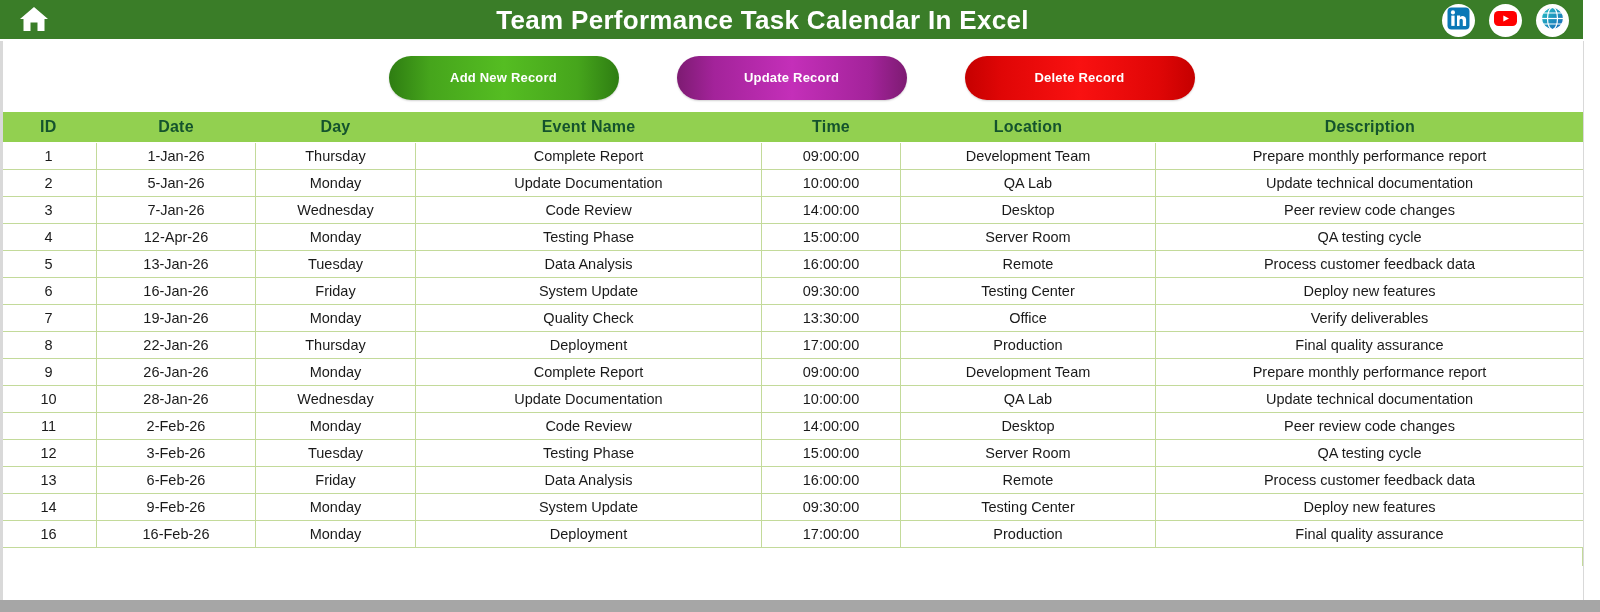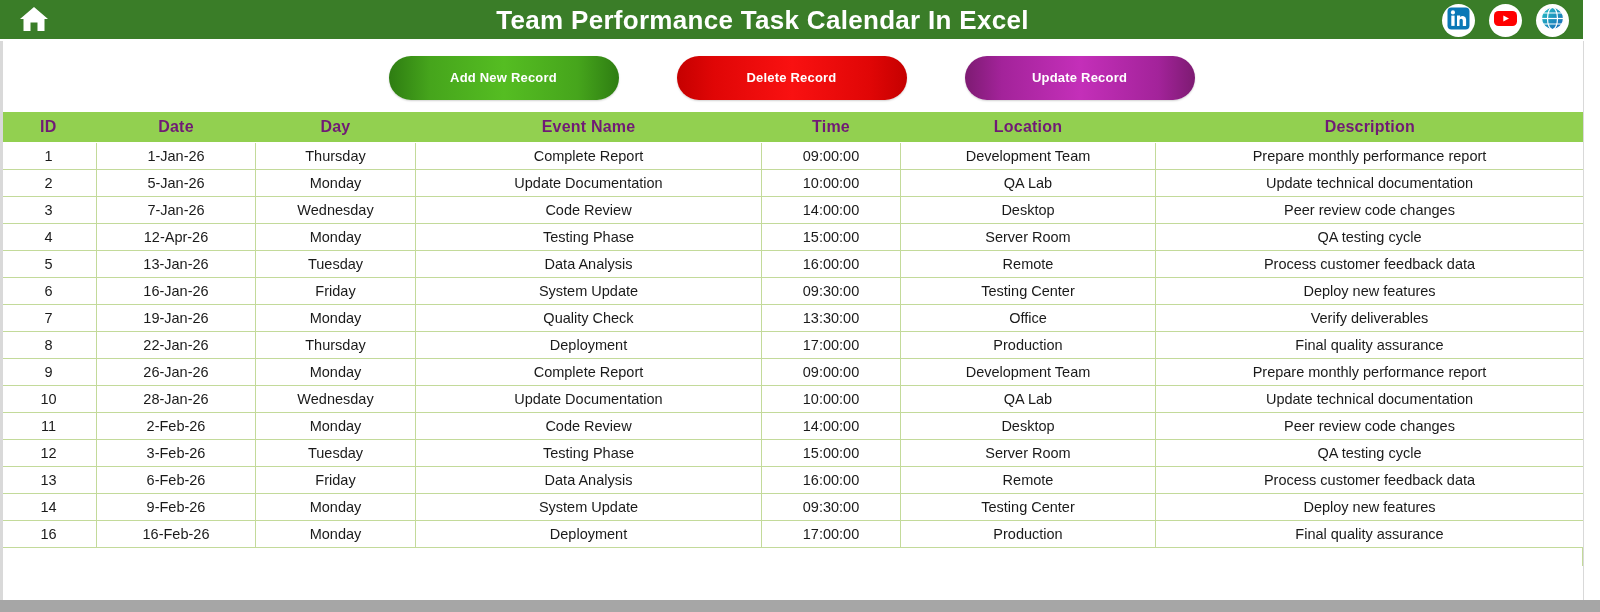--- a/index.html
+++ b/index.html
@@ -148,21 +148,21 @@
   table.grid col.c-id    { width: 96px; }
   table.grid col.c-date  { width: 159px; }
   table.grid col.c-day   { width: 160px; }
   table.grid col.c-event { width: 346px; }
   table.grid col.c-time  { width: 139px; }
   table.grid col.c-loc   { width: 255px; }
   table.grid col.c-desc  { width: 428px; }
 
   table.grid thead th {
     background: #92d050;
-    color: #701a75;
+    color: #14532d;
     font-size: 16px;
     font-weight: bold;
     height: 30px;
     text-align: center;
     border-right: 1px solid #92d050;
     border-bottom: 1px solid #ffffff;
     padding: 0 2px;
     box-sizing: border-box;
     letter-spacing: 0.2px;
   }
@@ -280,22 +280,22 @@
           </svg>
         </span>
       </div>
 
     </div>
   </div>
   <div class="banner-right-edge"></div>
 
   <div class="button-bar">
     <button class="action-btn btn-green">Add New Record</button>
+    <button class="action-btn btn-purple">Update Record</button>
     <button class="action-btn btn-red">Delete Record</button>
-    <button class="action-btn btn-purple">Update Record</button>
   </div>
 
   <div class="sheet">
     <table class="grid">
       <colgroup>
         <col class="c-id">
           <col class="c-date">
           <col class="c-day">
           <col class="c-event">
         <col class="c-time">

